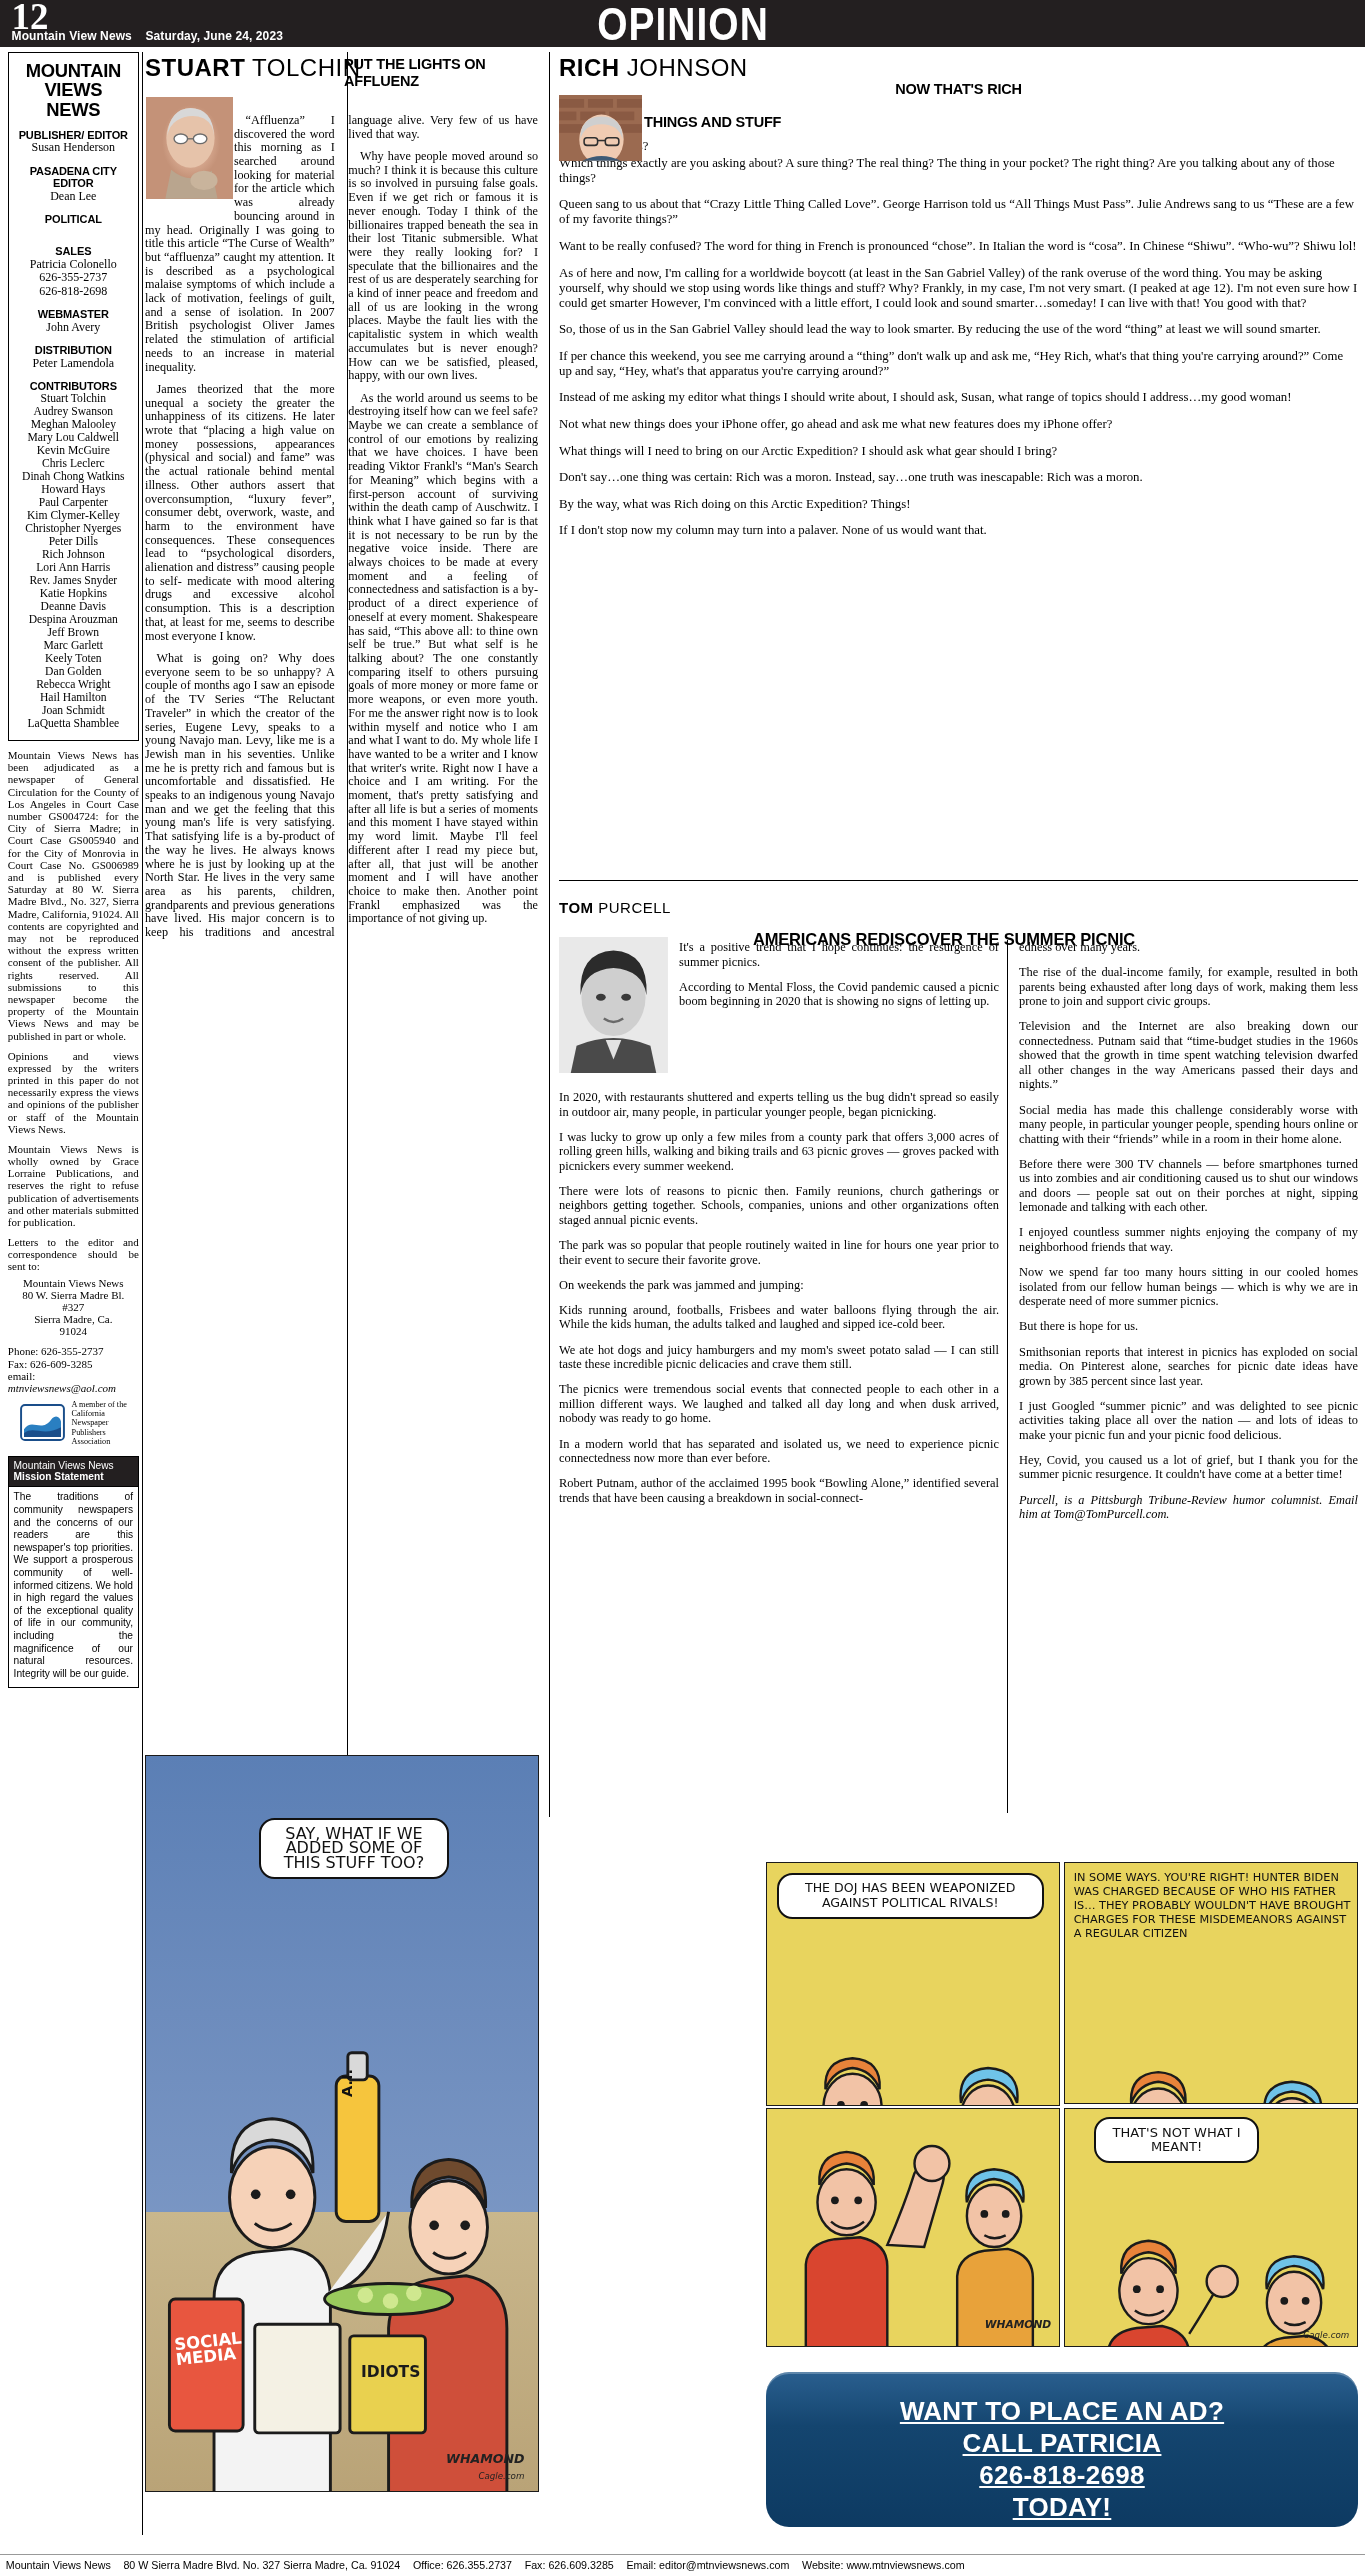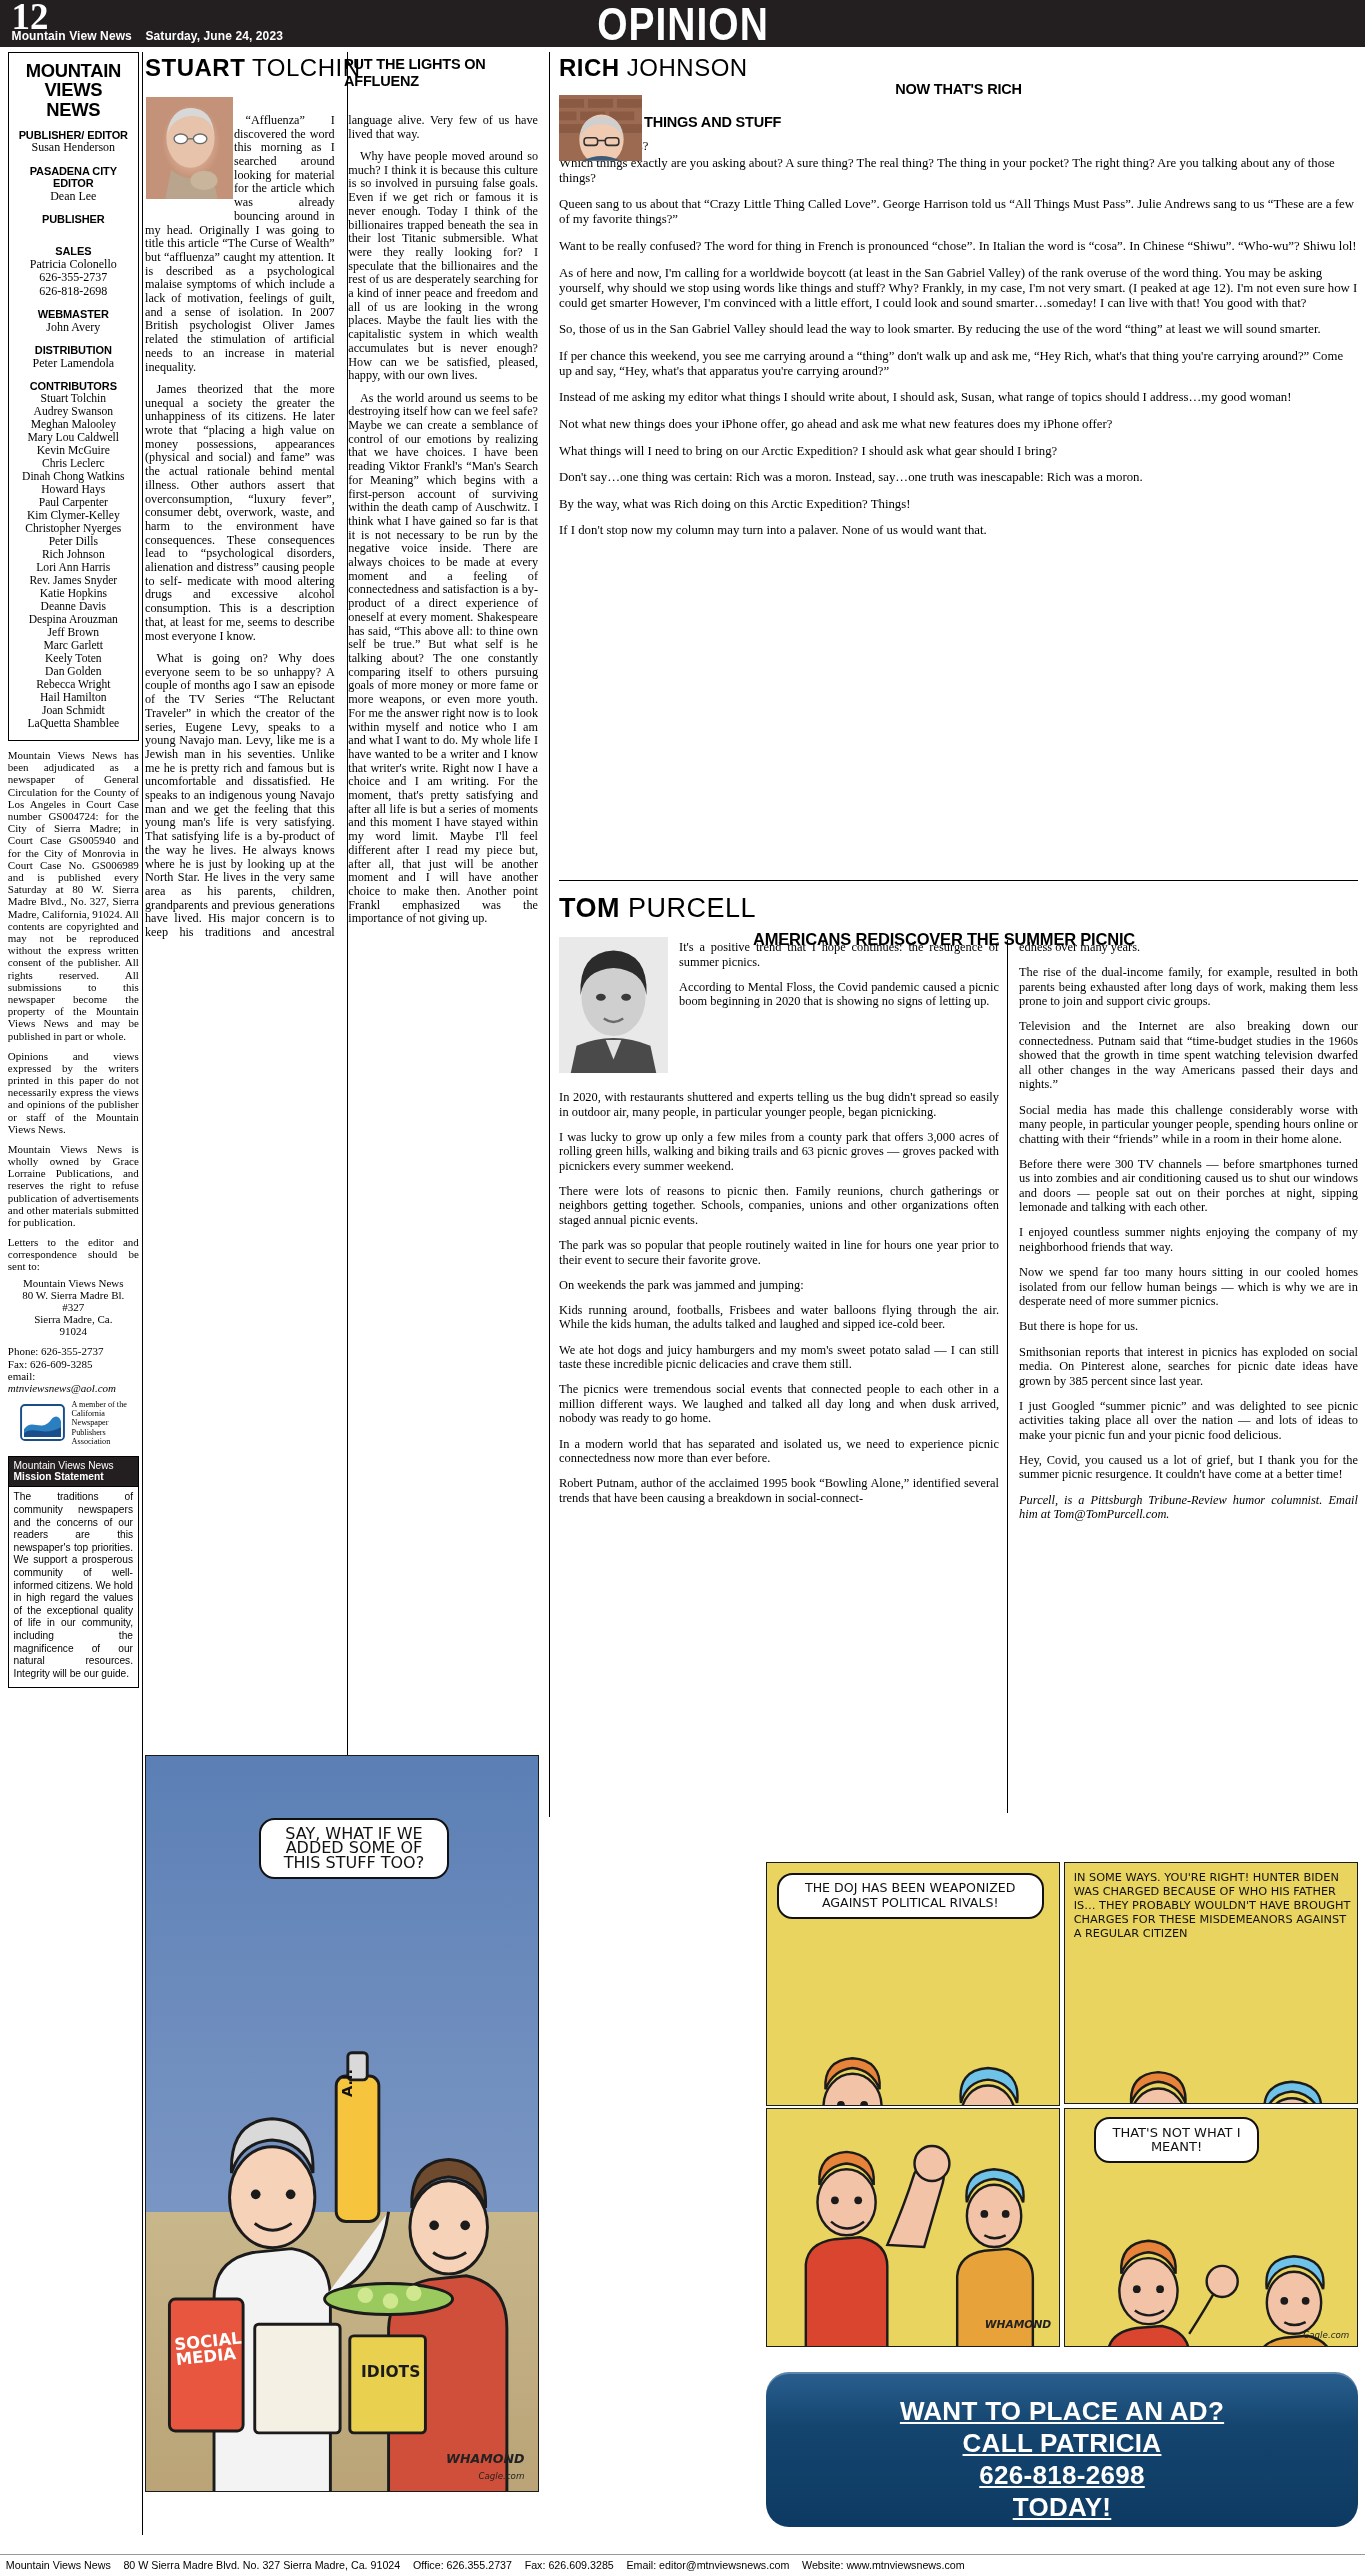--- a/index.html
+++ b/index.html
@@ -101,21 +101,21 @@
   .mission-rule { height: 1px; background: #000; margin: 0; }
 
   
   .byline {
     font-family: "Liberation Sans", sans-serif;
     font-size: 24px; line-height: 27px; letter-spacing: 0.5px;
     white-space: nowrap;
   }
   .byline .first { font-weight: 700; }
   .byline .last  { font-weight: 400; }
-  .byline-sm { font-size: 27px; line-height: 24px; }
+  .byline-sm { font-size: 15px; line-height: 24px; }
 
   .kicker {
     font-family: "Liberation Sans", sans-serif;
     font-weight: 700; font-size: 14.5px; line-height: 17.5px;
     letter-spacing: -0.2px;
   }
 
   .body-text {
     font-family: "Liberation Serif", serif;
     font-size: 12.2px; line-height: 13.7px;
@@ -208,21 +208,21 @@
       <div class="mast-name">MOUNTAIN</div>
       <div class="mast-name">VIEWS</div>
       <div class="mast-name">NEWS</div>
 
       <div class="mast-role">PUBLISHER/ EDITOR</div>
       <div class="mast-person">Susan Henderson</div>
 
       <div class="mast-role">PASADENA CITY<br>EDITOR</div>
       <div class="mast-person">Dean Lee</div>
 
-      <div class="mast-role">PUBLISHER</div>
+      <div class="mast-role">POLITICAL</div>
       <div class="mast-gap"></div>
 
       <div class="mast-role">SALES</div>
       <div class="mast-person">Patricia Colonello<br>626-355-2737<br>626-818-2698</div>
 
       <div class="mast-role">WEBMASTER</div>
       <div class="mast-person">John Avery</div>
 
       <div class="mast-role">DISTRIBUTION</div>
       <div class="mast-person">Peter Lamendola</div>

